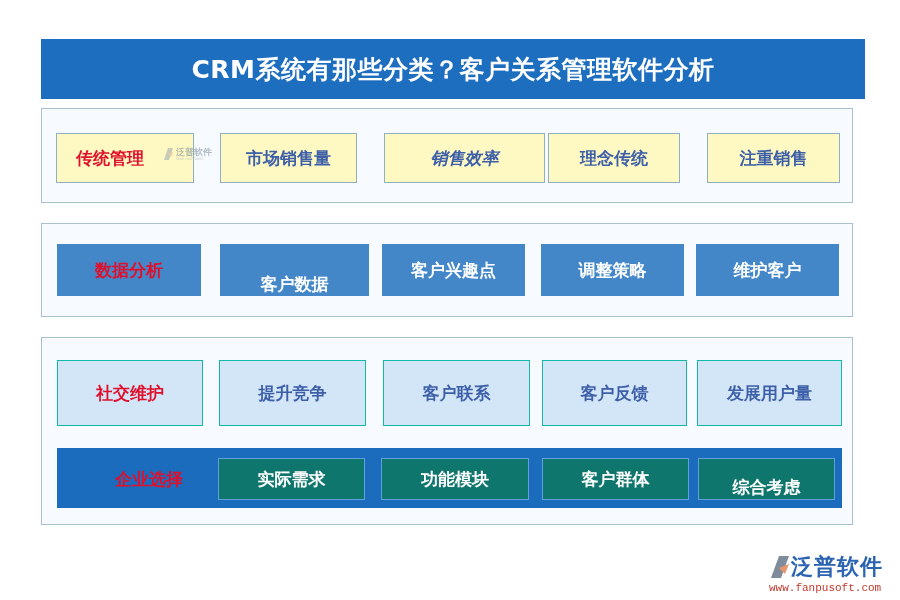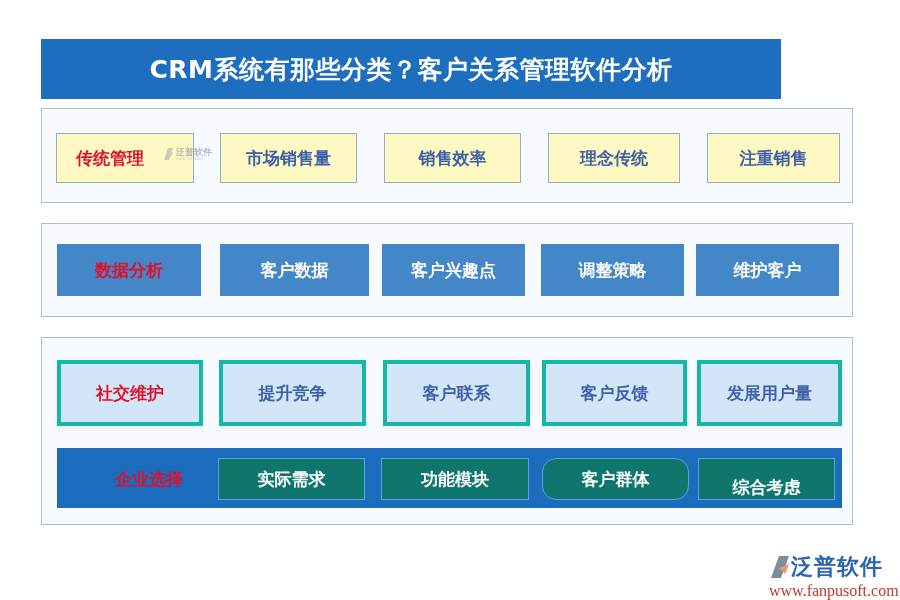--- a/index.html
+++ b/index.html
@@ -1,46 +1,46 @@
 <!DOCTYPE html>
 <html><head>
 <meta charset="utf-8">
 <style>
   * { margin: 0; padding: 0; box-sizing: border-box; }
   html, body { width: 900px; height: 600px; background: #ffffff; overflow: hidden; }
   body { position: relative; font-family: "DejaVu Sans", "Liberation Sans", sans-serif; }
   .abs { position: absolute; }
   .header {
-    left: 41px; top: 39px; width: 740px; height: 60px;
+    left: 41px; top: 39px; width: 824px; height: 60px;
     background: #1e6ec0;
     display: flex; align-items: center; justify-content: center;
   }
   .header span { color: #ffffff; font-size: 25px; font-weight: bold; letter-spacing: 0.5px; }
   .section { left: 41px; width: 812px; background: #f7fafe; border: 1px solid #a9c0cf; }
   .box {
     position: absolute; display: flex; align-items: center; justify-content: center;
     font-weight: bold; font-size: 17px;
   }
   .box span { white-space: nowrap; }
   .r1 { top: 133px; height: 50px; background: #fef9c3; border: 1px solid #8fafc3; color: #3d5fa8; }
   .r2 { top: 244px; height: 52px; background: #4487c8; color: #ffffff; }
-  .r3 { top: 360px; height: 66px; background: #d3e6f8; border: 4px solid #14b8a6; color: #3d5fa8; }
+  .r3 { top: 360px; height: 66px; background: #d3e6f8; border: 1px solid #14b8a6; color: #3d5fa8; }
   .band { left: 57px; top: 448px; width: 785px; height: 60px; background: #1b6cbd; }
   .r4 { top: 458px; height: 42px; background: #0f766e; border: 1px solid #5f9fdc; color: #ffffff; }
   .r4label { top: 458px; height: 42px; color: #e0102c; border: none; background: transparent; }
   .red { color: #e0102c !important; }
   .wm {
     position: absolute; left: 162px; top: 147px; display: flex; align-items: center; gap: 2px;
     opacity: 0.55;
   }
   .wm .t { font-size: 9px; color: #7a8899; font-weight: bold; line-height: 10px; }
   .wm .s { font-size: 3px; color: #9aa; }
   .logo { right: 10px; bottom: 10px; left: 765px; top: 552px; }
   .logo .brand { position: absolute; left: 26px; top: 0; font-size: 22px; color: #2b64b0; font-weight: bold; letter-spacing: 1px; }
-  .logo .url { position: absolute; left: 4px; top: 30px; font-size: 16px; color: #c0392b; font-family: Liberation Serif, serif; }
+  .logo .url { position: absolute; left: 4px; top: 30px; font-size: 11px; color: #c0392b; font-family: Liberation Mono, monospace; }
 </style>
 </head>
 <body>
 
 <div class="abs header">
   <span>CRM系统有那些分类？客户关系管理软件分析</span>
 </div>
 
 <div class="abs section" style="top:108px;height:95px;"></div>
 <div class="box r1" style="left:56px;width:138px;">
@@ -52,35 +52,35 @@
     <path d="M6 7 L11 5 L9 10 Z" fill="#e6a08a"></path>
   </svg>
   <div>
     <div class="t">泛普软件</div>
     <div class="s">FANPU SOFTWARE</div>
   </div>
 </div>
 <div class="box r1" style="left:220px;width:137px;">
     <span>市场销售量</span>
   </div>
-<div class="box r1" style="left:384px;width:137px;">
+<div class="box r1" style="left:384px;width:161px;font-style:italic;">
     <span>销售效率</span>
   </div>
 <div class="box r1" style="left:548px;width:132px;">
     <span>理念传统</span>
   </div>
 <div class="box r1" style="left:707px;width:133px;">
     <span>注重销售</span>
   </div>
 
 <div class="abs section" style="top:223px;height:94px;"></div>
 <div class="box r2" style="left:57px;width:144px;">
   <span class="red">数据分析</span>
 </div>
-<div class="box r2" style="left:220px;width:149px;">
+<div class="box r2" style="left:220px;width:149px;align-items:flex-end;">
     <span>客户数据</span>
   </div>
 <div class="box r2" style="left:382px;width:143px;">
     <span>客户兴趣点</span>
   </div>
 <div class="box r2" style="left:541px;width:143px;">
     <span>调整策略</span>
   </div>
 <div class="box r2" style="left:696px;width:143px;">
     <span>维护客户</span>
@@ -106,21 +106,21 @@
 <div class="abs band"></div>
 <div class="box r4label" style="left:57px;width:184px;">
   <span class="red">企业选择</span>
 </div>
 <div class="box r4" style="left:218px;width:147px;">
     <span>实际需求</span>
   </div>
 <div class="box r4" style="left:381px;width:148px;">
     <span>功能模块</span>
   </div>
-<div class="box r4" style="left:542px;width:147px;border-radius:14px;">
+<div class="box r4" style="left:542px;width:147px;">
     <span>客户群体</span>
   </div>
 <div class="box r4" style="left:698px;width:137px;align-items:flex-end;">
     <span>综合考虑</span>
   </div>
 
 <div class="abs logo">
   <svg class="abs" style="left:4px;top:2px;" width="22" height="26" viewBox="0 0 22 26">
     <path d="M2 24 L10 2 L20 2 L12 24 Z" fill="#7f8c9c"></path>
     <path d="M10 14 L20 10 L16 20 Z" fill="#e8956f"></path>

